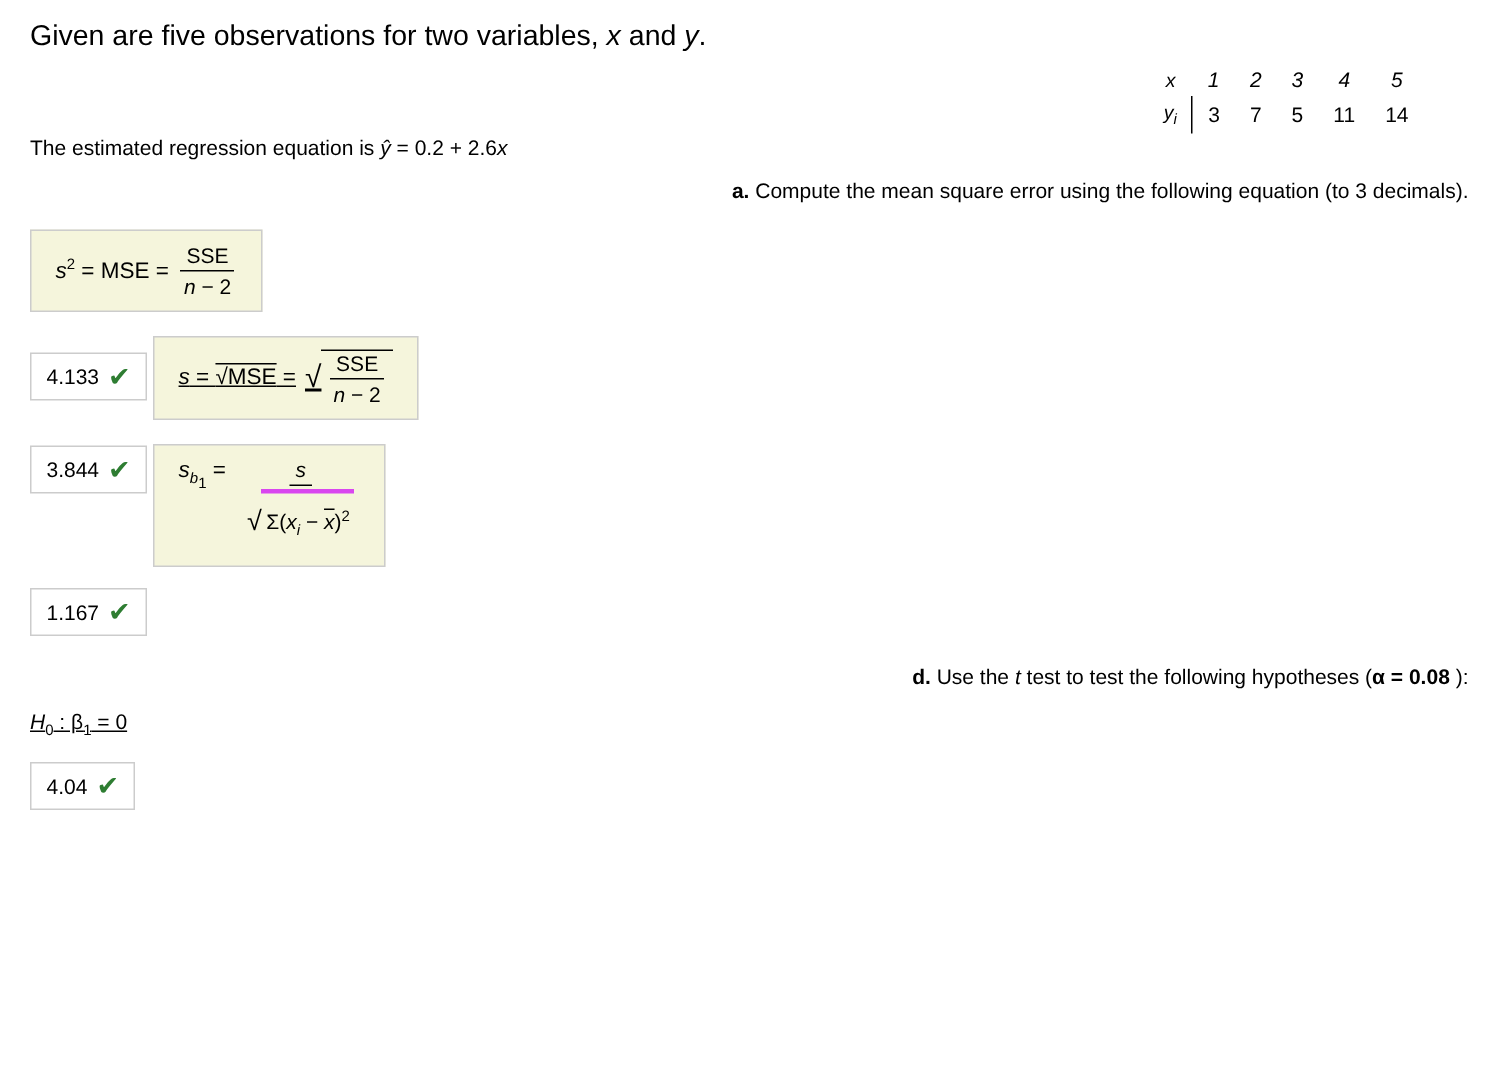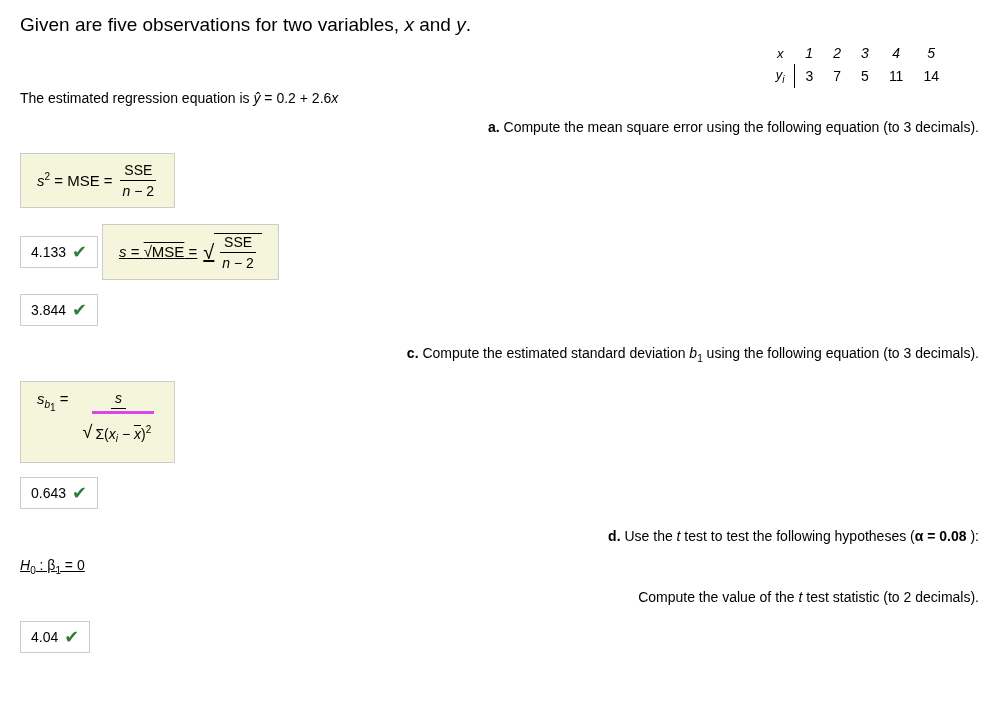--- a/index.html
+++ b/index.html
@@ -188,55 +188,49 @@
       </span>
     </span>
   </div>
   <br>
   <div class="answer-box">
     <span>3.844</span>
     <span class="check-icon">✔</span>
   </div>
 
   
-  <p class="part-text">
-    <span class="bold">c.</span> Compute the estimated standard deviation <i>b</i><sub>1</sub> using the following equation (to 3 decimals).
-  </p>
   <div class="formula-box">
     <span class="formula-line" style="align-items:flex-start;">
       <span><i>s</i><sub><i>b</i><sub>1</sub></sub> =</span>
       <span style="display:inline-flex; align-items:center; vertical-align:middle; margin-left:4px;">
         <span class="formula-frac">
           <span class="numerator"><i>s</i></span>
           <span class="denominator">
             <span style="display:inline-flex;align-items:center;">
               <span style="font-size:18px;">√</span>
               <span style="border-top:3px solid #d946ef;padding:10px 3px;">Σ(<i>x</i><sub><i>i</i></sub> − <span style="text-decoration:overline;"><i>x</i></span>)<sup>2</sup></span>
             </span>
           </span>
         </span>
       </span>
     </span>
   </div>
   <br>
   <div class="answer-box">
-    <span>0.643</span>
+    <span>1.167</span>
     <span class="check-icon">✔</span>
   </div>
 
   
   <p class="part-text">
     <span class="bold">d.</span> Use the <i>t</i> test to test the following hypotheses (<b>α = 0.08</b> ):
   </p>
   <div class="hypotheses">
     <div><i>H</i><sub>0</sub> : β<sub>1</sub> = 0</div>
   </div>
-  <p class="part-text">
-    Compute the value of the <i>t</i> test statistic (to 2 decimals).
-  </p>
   <div class="answer-box">
     <span>4.04</span>
     <span class="check-icon">✔</span>
   </div>
   
   
 
 </div>
 
 </body></html>

